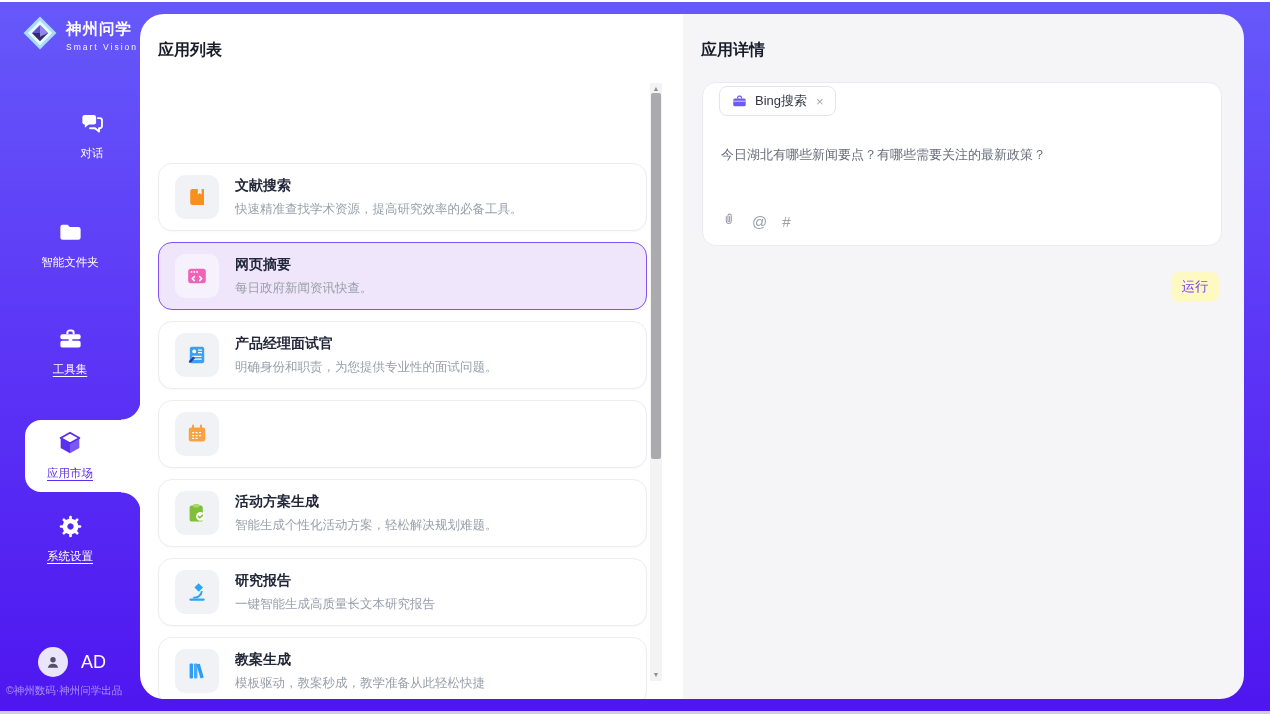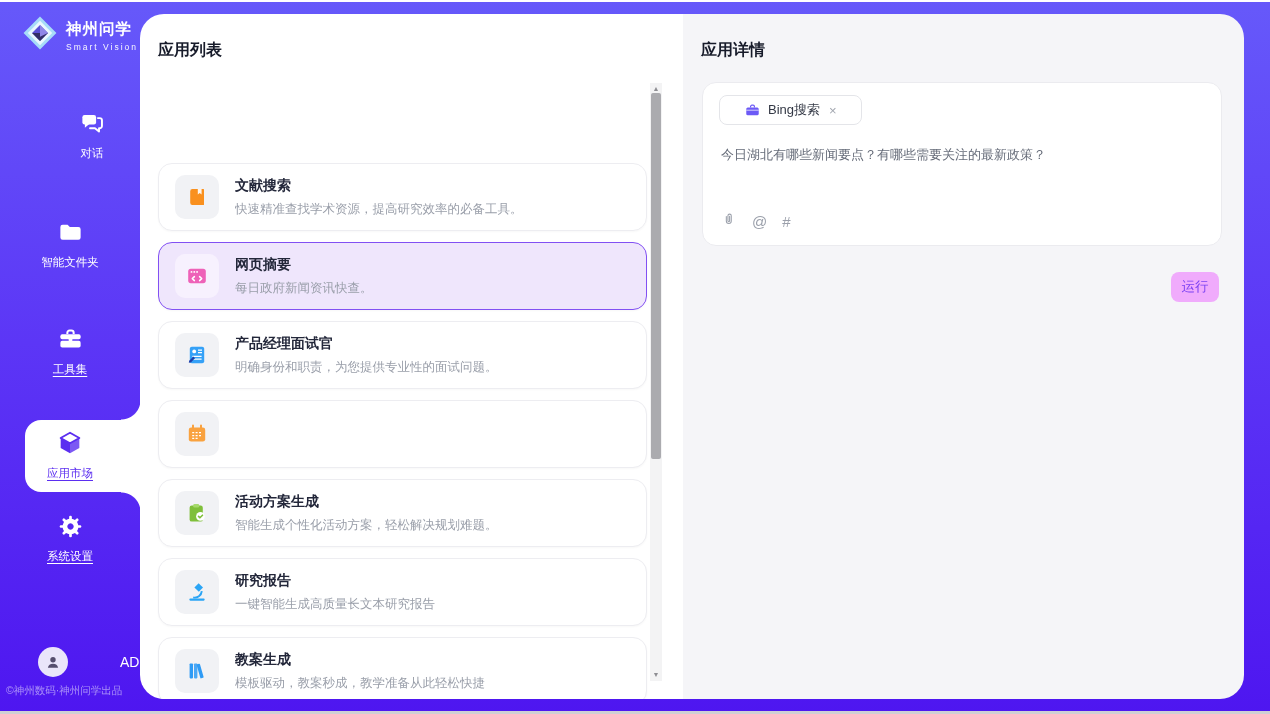--- a/index.html
+++ b/index.html
@@ -21,21 +21,21 @@
   .pos-chat { top:110px;padding-left:44px; } .pos-folder { top:219px; } .pos-tools { top:326px; }
   .pos-market { top:429px; } .pos-settings { top:513px; }
 
   .bump { position:absolute; left:25px; top:420px; width:116px; height:72px; background:#fff; border-radius:16px 0 0 16px; z-index:2; }
   .fillet { position:absolute; width:20px; height:20px; z-index:2; }
   .fillet-top { left:121px; top:400px; background:radial-gradient(circle 20px at 0 0, transparent 19px, #fff 20px); }
   .fillet-bottom { left:121px; top:492px; background:radial-gradient(circle 20px at 0 100%, transparent 19px, #fff 20px); }
 
   .user-row { position:absolute; left:38px; top:647px; display:flex; align-items:center; gap:13px; z-index:3; }
   .avatar { width:30px; height:30px; border-radius:50%; background:#EAE5FA; display:flex; align-items:center; justify-content:center; }
-  .user-label { color:#fff; font-size:14px;margin-left:39px; }
+  .user-label { color:#fff; font-size:18px; }
   .copyright { position:absolute; left:6px; top:684px; width:140px; color:rgba(255,255,255,.5); font-size:10.5px; z-index:3; white-space:nowrap; }
 
   
   .list-panel { position:absolute; left:140px; top:14px; width:543px; height:685px; background:#fff; border-radius:24px 0 0 24px; overflow:hidden; z-index:1; }
   .detail-panel { position:absolute; left:683px; top:14px; width:561px; height:685px; background:#F5F5F8; border-radius:0 24px 24px 0; overflow:hidden; z-index:1; }
   .panel-title { position:absolute; left:18px; top:26px; font-size:16px; font-weight:700; color:#171B2A; }
 
   .card { position:absolute; left:18px; width:489px; height:68px; background:#fff; border:1px solid #EDEDF1; border-radius:14px;
           box-shadow:0 1px 2px rgba(20,20,40,.03); display:flex; align-items:center; cursor:pointer; }
   .card.selected { background:#EFE6FC; border:1.5px solid #8250F3; }
@@ -47,29 +47,29 @@
   .card-desc { font-size:12.5px; color:#999EA9; margin-top:6px; white-space:nowrap; }
 
   
   .scrollbar { position:absolute; left:510px; top:69px; width:12px; height:598px; background:#F3F3F4; }
   .sb-arrow { position:absolute; left:0; width:12px; height:12px; font-size:7px; color:#8E8E93; text-align:center; line-height:12px; cursor:pointer; }
   .sb-arrow.up{ top:0; } .sb-arrow.down{ bottom:0; }
   .sb-thumb { position:absolute; left:1px; top:10px; width:10px; height:366px; background:#ABABAF; border-radius:2px; cursor:grab; }
 
   
   .detail-card { position:absolute; left:19px; top:68px; width:520px; height:164px; background:#fff; border:1px solid #EBEBEF; border-radius:14px; }
-  .tool-tag { position:absolute; left:16px; top:12px; height:30px; display:inline-flex; align-items:center; gap:7px; padding:0 24px;
+  .tool-tag { position:absolute; left:16px; top:3px; height:30px; display:inline-flex; align-items:center; gap:7px; padding:0 11px;
               border:1px solid #E4E5E9; border-radius:8px; background:#fff; cursor:pointer; }
   .tool-tag-label { font-size:13px; color:#333845; }
   .tag-close { font-size:13px; color:#A2A6AF; margin-left:2px; cursor:pointer; }
   .query-text { position:absolute; left:18px; top:62px; right:18px; font-size:13px; color:#666C79; line-height:1.5; }
   .composer-icons { position:absolute; left:18px; top:128px; display:flex; align-items:center; gap:15px; color:#9BA0AB; }
   .glyph-icon { font-size:15px; cursor:pointer; }
   .run-button { position:absolute; right:25px; top:258px; width:48px; height:30px; border:none; border-radius:8px;
-                background:#f0abfc; color:#7C42F2; font-size:13.5px; cursor:pointer; font-family:inherit; }
+                background:#fef9c3; color:#7C42F2; font-size:13.5px; cursor:pointer; font-family:inherit; }
 </style>
 </head>
 <body>
 
 <div id="app">
   <div class="top-strip"></div>
 
   <div class="logo-row">
     <span>
       <svg width="36" height="36" viewBox="0 0 34 34">

